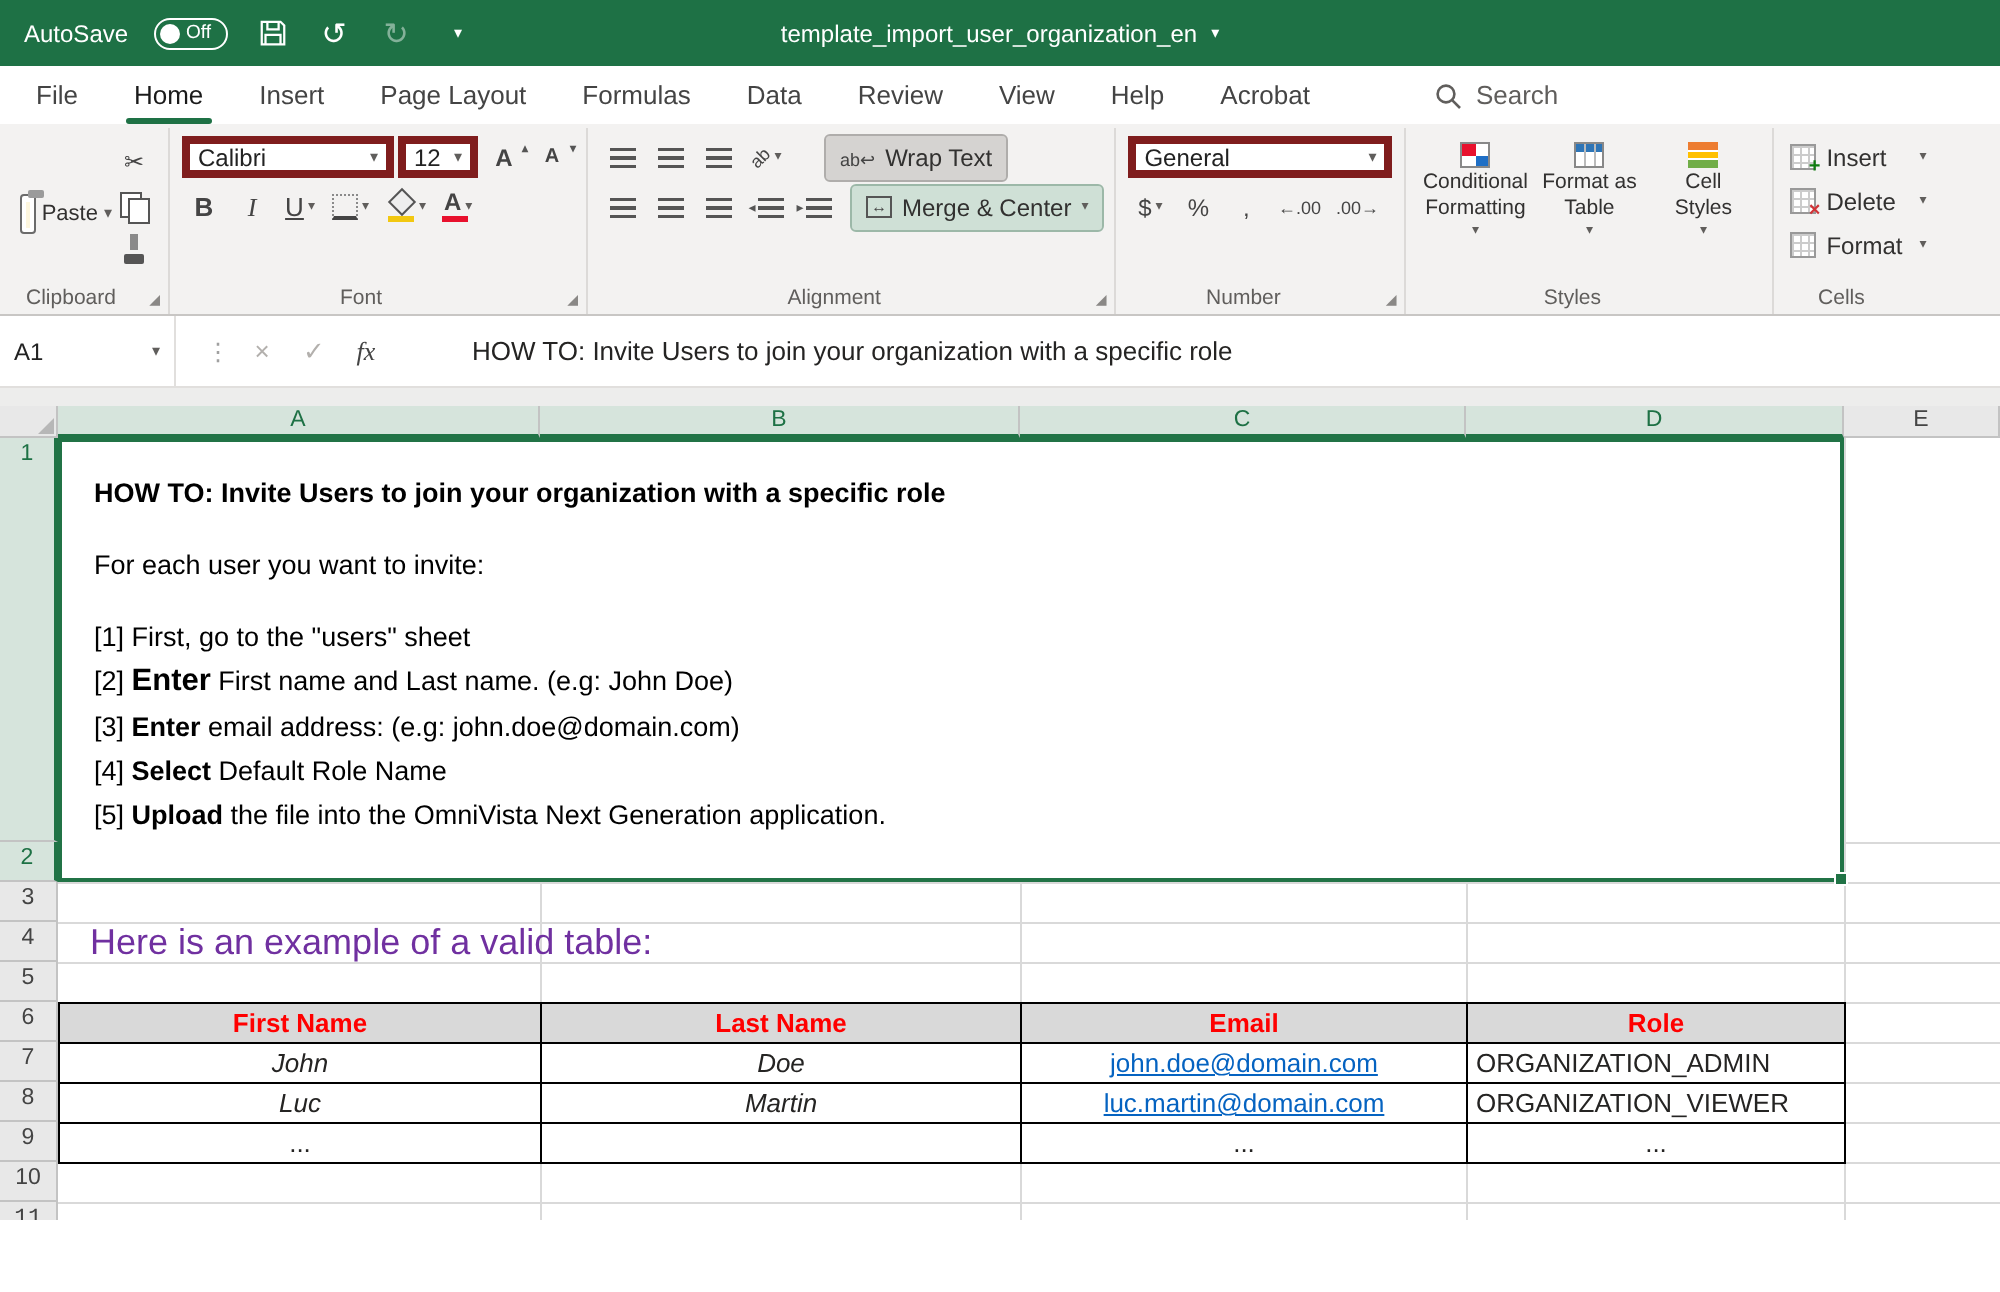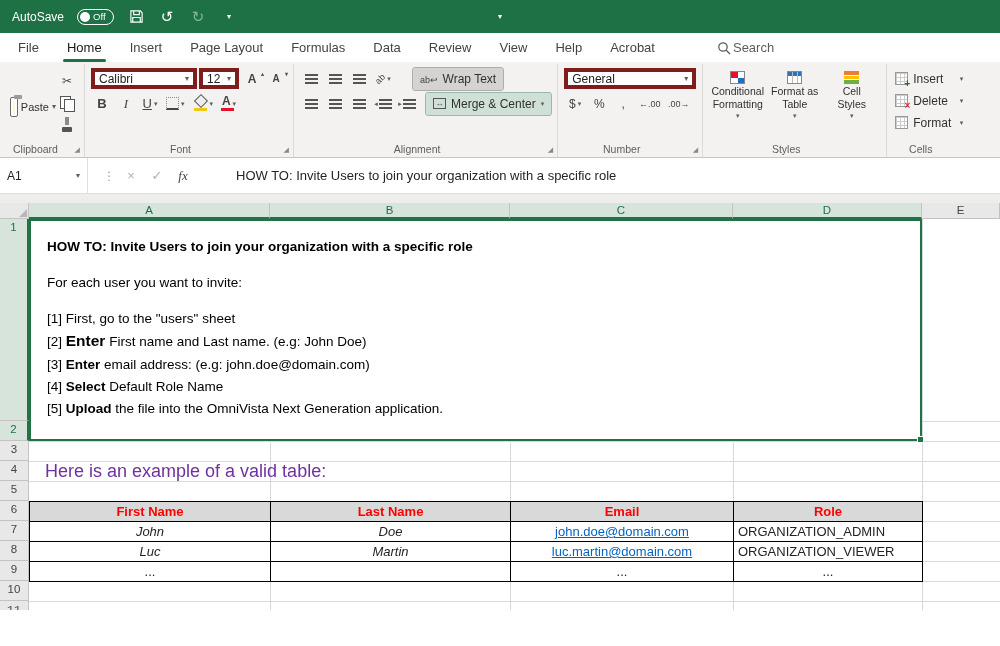--- a/index.html
+++ b/index.html
@@ -19,21 +19,21 @@
   .caret::after{content:"▾";font-size:8px;color:#605E5C;line-height:1}
   .titlebar .caret::after{color:#fff}
   .doc-title{position:absolute;left:50%;transform:translateX(-50%);height:100%;display:flex;align-items:center;gap:7px;font-size:12px;color:#fff;cursor:default}
 
   
   .tabrow{height:29px;background:#fff;display:flex;align-items:stretch;padding-left:4px}
   .tabs{display:flex}
   .tab{padding:0 14px;display:flex;align-items:center;font-size:13px;color:#444;position:relative;cursor:pointer;white-space:nowrap}
   .tab.active{color:#1a1a1a}
   .tab.active::after{content:"";position:absolute;left:10px;right:10px;bottom:0;height:3px;background:#1E7145;border-radius:2px}
-  .search{display:flex;align-items:center;gap:2px;margin-left:48px;color:#605E5C;font-size:13px;cursor:text}
+  .search{display:flex;align-items:center;gap:7px;margin-left:48px;color:#605E5C;font-size:13px;cursor:text}
 
   
   .ribbon{height:96px;background:#F3F2F1;border-bottom:1px solid #C8C6C4;display:flex;padding:2px 2px 0 4px}
   .group{position:relative;display:flex;flex-direction:column;padding:2px 6px 15px;border-right:1px solid #DCDAD8;flex-shrink:0}
   .g-label{position:absolute;bottom:2px;left:0;right:17px;text-align:center;font-size:10.5px;color:#605E5C;white-space:nowrap}
   .launcher{position:absolute;bottom:3px;right:4px;font-size:7px;color:#8A8886;cursor:pointer}
   .g-content{display:flex;flex:1}
   .gcol{display:flex;flex-direction:column}
   .row{display:flex;align-items:center;gap:2px;height:25px}
   .sbtn{min-width:22px;height:20px;display:inline-flex;align-items:center;justify-content:center;font-size:12px;color:#444;border-radius:2px;cursor:pointer}
@@ -157,20 +157,21 @@
         <svg width="15" height="15" viewBox="0 0 16 16">
             <path d="M2 2h10l2 2v10H2z" fill="none" stroke="#fff" stroke-width="1.2"></path>
             <path d="M5 2v4h6V2M4 14V9h8v5" fill="none" stroke="#fff" stroke-width="1.2"></path>
           </svg>
       </span>
       <span class="qbtn">↺</span>
       <span class="qbtn dim">↻</span>
       <span class="qbtn caret"></span>
     </div>
     <div class="doc-title">
+      <span>template_import_user_organization_en</span>
       <span class="caret"></span>
     </div>
   </div>
 
   <div class="tabrow">
     <div class="tabs" id="tabs">
         <div class="tab">File</div>
         <div class="tab active">Home</div>
         <div class="tab">Insert</div>
         <div class="tab">Page Layout</div>

